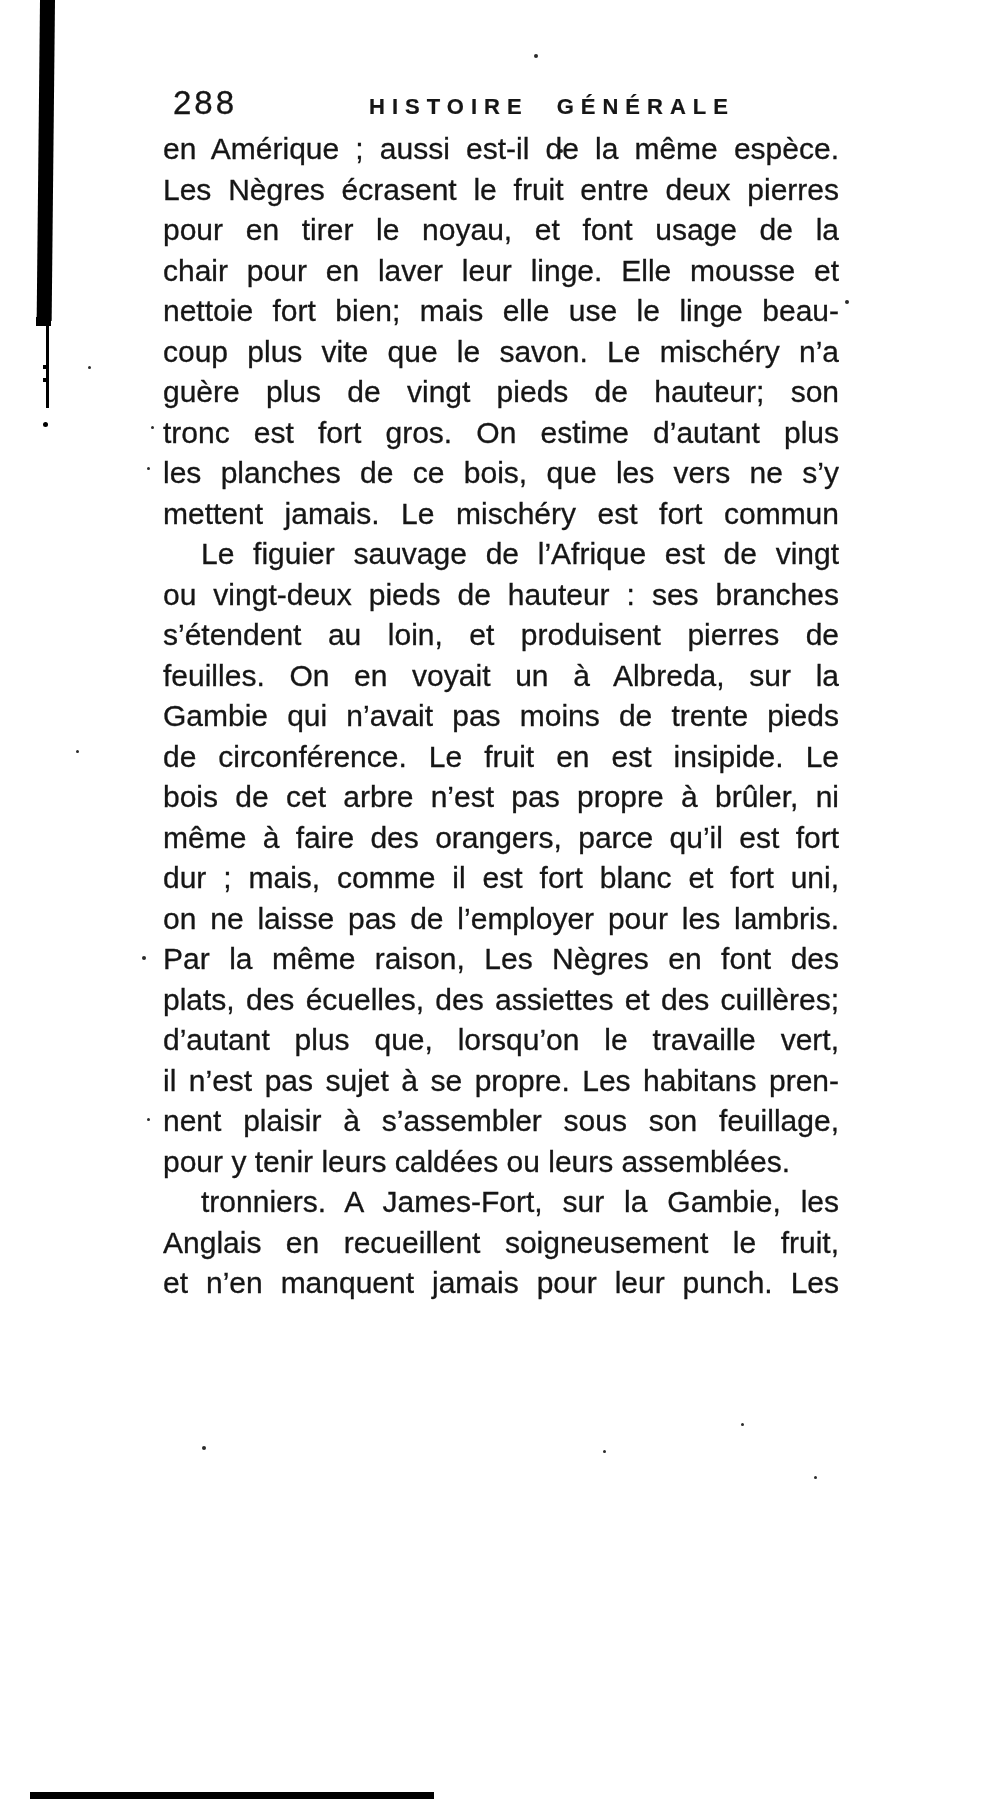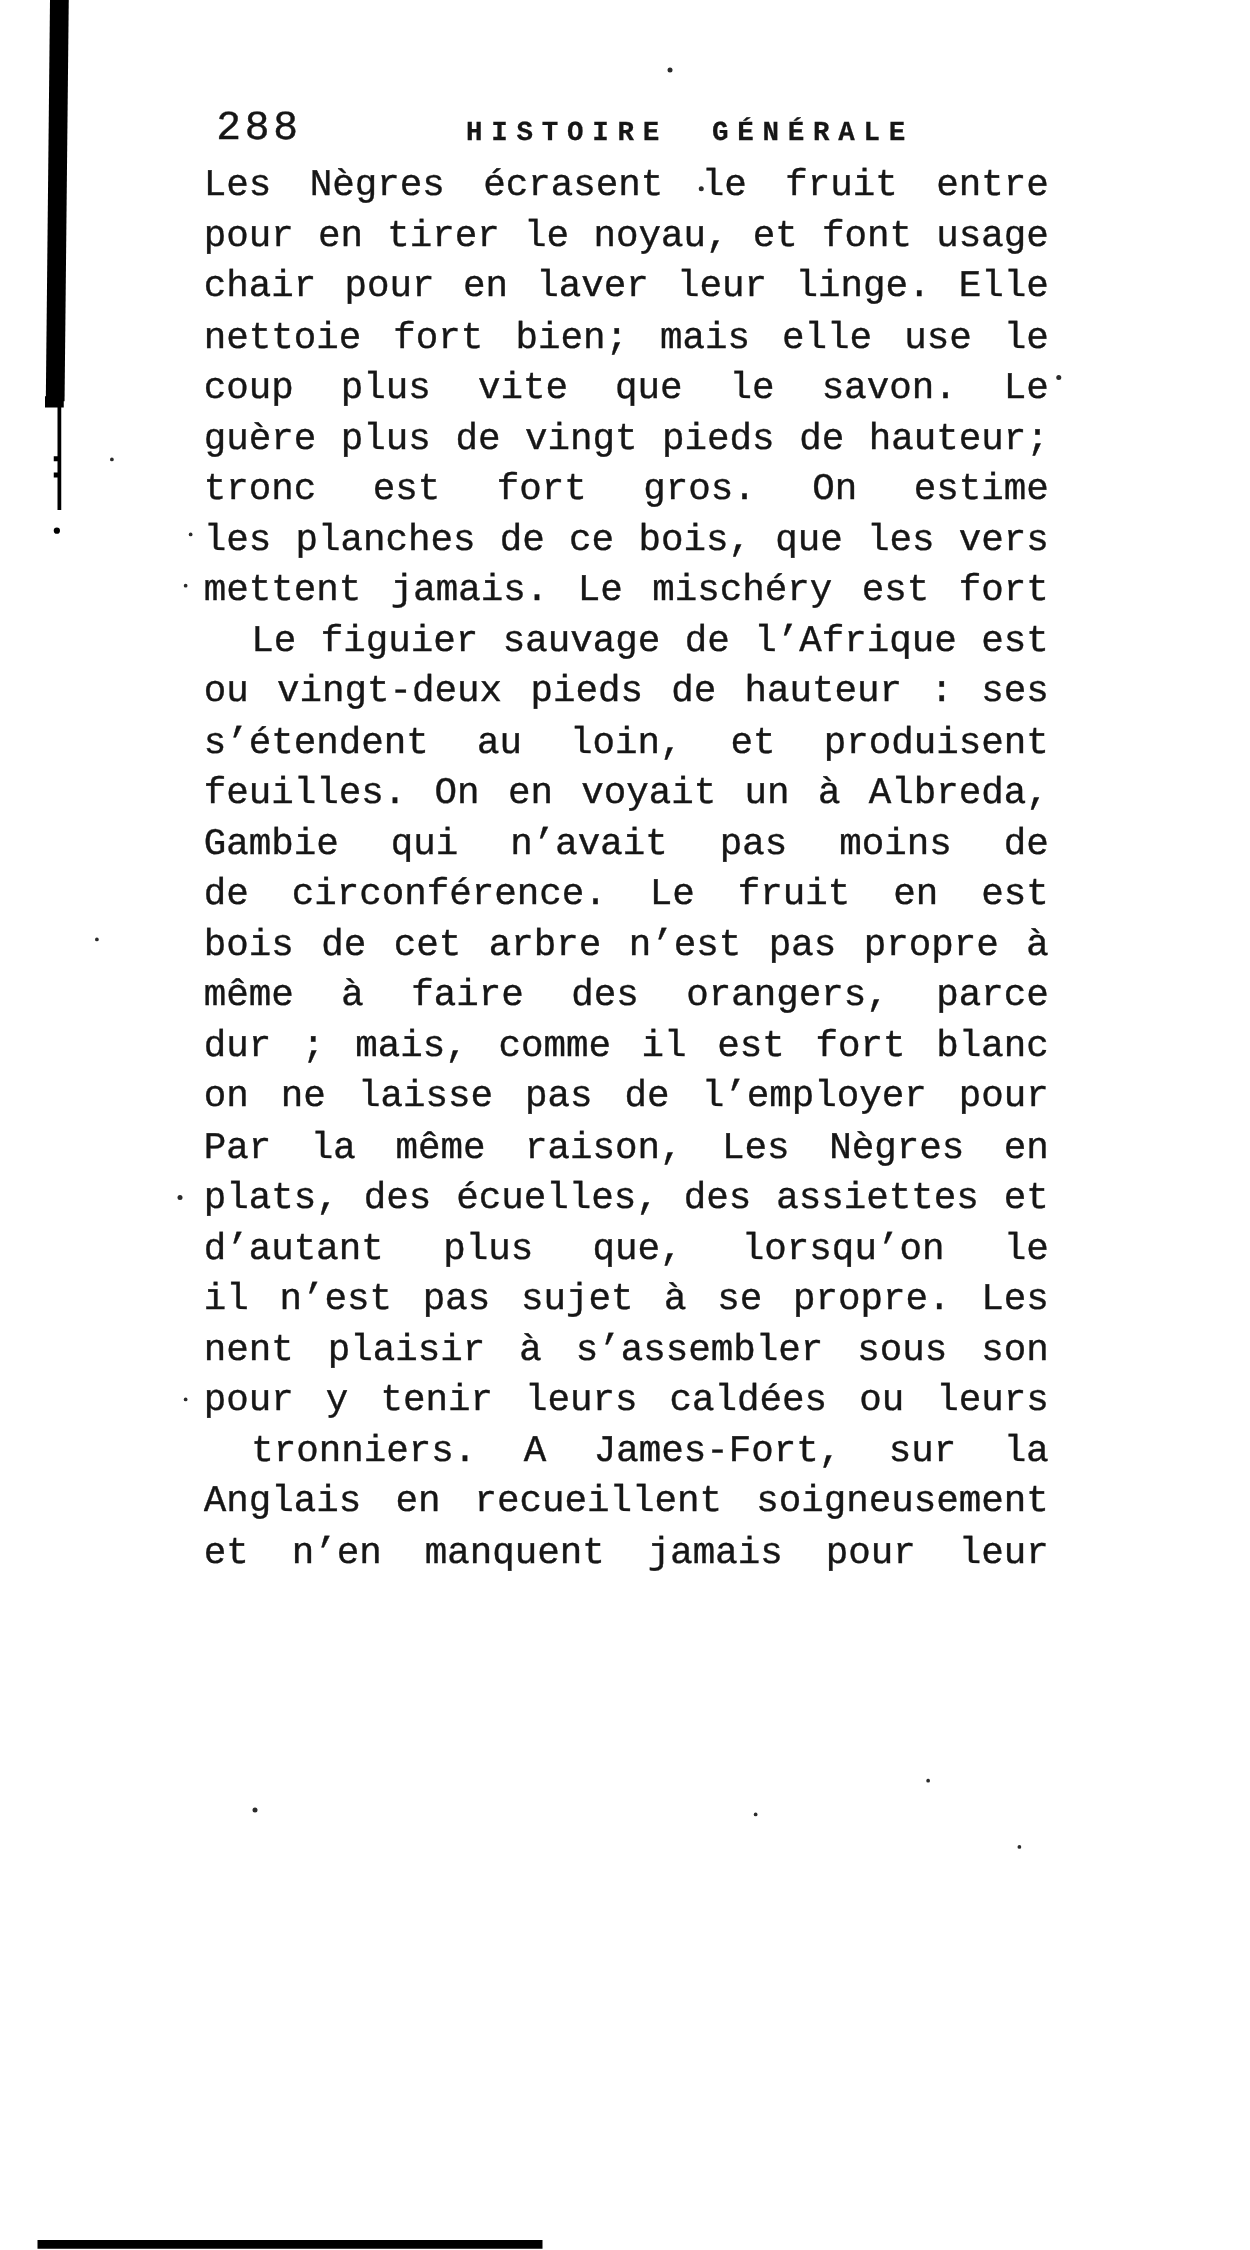--- a/index.html
+++ b/index.html
@@ -1,19 +1,19 @@
 <!DOCTYPE html>
 <html><head>
 <meta charset="utf-8">
 <style>
   html,body { margin:0; padding:0; background:#ffffff; }
   .page {
     position:relative; width:1000px; height:1800px;
     background:#ffffff; overflow:hidden;
-    font-family:Liberation Mono, monospace; color:#161616;
+    font-family:Liberation Sans, sans-serif; color:#161616;
   }
   
   .artifact { position:absolute; background:#000; }
   .bar-top  { left:40px; top:0; width:15px; height:321px; transform:skewX(-0.6deg); transform-origin:top left; }
   .bar-tick { left:36px; top:317px; width:15px; height:9px; }
   .bar-line { left:46px; top:324px; width:3px; height:84px; }
   .bar-nub1 { left:43px; top:365px; width:5px; height:4px; }
   .bar-nub2 { left:43px; top:378px; width:5px; height:4px; }
   .bar-dot  { left:43px; top:422px; width:5px; height:5px; border-radius:50%; }
   .bar-bottom { left:30px; top:1792px; width:404px; height:7px; }
@@ -74,34 +74,35 @@
   <div class="speck s10"></div>
   <div class="speck s11"></div>
   <div class="speck s12"></div>
   <div class="speck s13"></div>
 
   <span class="pagenum">288</span>
   <span class="runhead">HISTOIRE GÉNÉRALE</span>
 
   <main class="textblock">
     <div class="para">
+        <div class="line">en Amérique ; aussi est-il de la même espèce.</div>
         <div class="line">Les Nègres écrasent le fruit entre deux pierres</div>
         <div class="line">pour en tirer le noyau, et font usage de la</div>
         <div class="line">chair pour en laver leur linge. Elle mousse et</div>
         <div class="line">nettoie fort bien; mais elle use le linge beau-</div>
         <div class="line">coup plus vite que le savon. Le mischéry n’a</div>
         <div class="line">guère plus de vingt pieds de hauteur; son</div>
         <div class="line">tronc est fort gros. On estime d’autant plus</div>
         <div class="line">les planches de ce bois, que les vers ne s’y</div>
         <div class="line">mettent jamais. Le mischéry est fort commun</div>
       </div>
     <div class="para indent">
         <div class="line">Le figuier sauvage de l’Afrique est de vingt</div>
         <div class="line">ou vingt-deux pieds de hauteur : ses branches</div>
-        <div class="line">s’étendent au loin, et produisent beaucoup de</div>
+        <div class="line">s’étendent au loin, et produisent pierres de</div>
         <div class="line">feuilles. On en voyait un à Albreda, sur la</div>
         <div class="line">Gambie qui n’avait pas moins de trente pieds</div>
         <div class="line">de circonférence. Le fruit en est insipide. Le</div>
         <div class="line">bois de cet arbre n’est pas propre à brûler, ni</div>
         <div class="line">même à faire des orangers, parce qu’il est fort</div>
         <div class="line">dur ; mais, comme il est fort blanc et fort uni,</div>
         <div class="line">on ne laisse pas de l’employer pour les lambris.</div>
         <div class="line">Par la même raison, Les Nègres en font des</div>
         <div class="line">plats, des écuelles, des assiettes et des cuillères;</div>
         <div class="line">d’autant plus que, lorsqu’on le travaille vert,</div>

